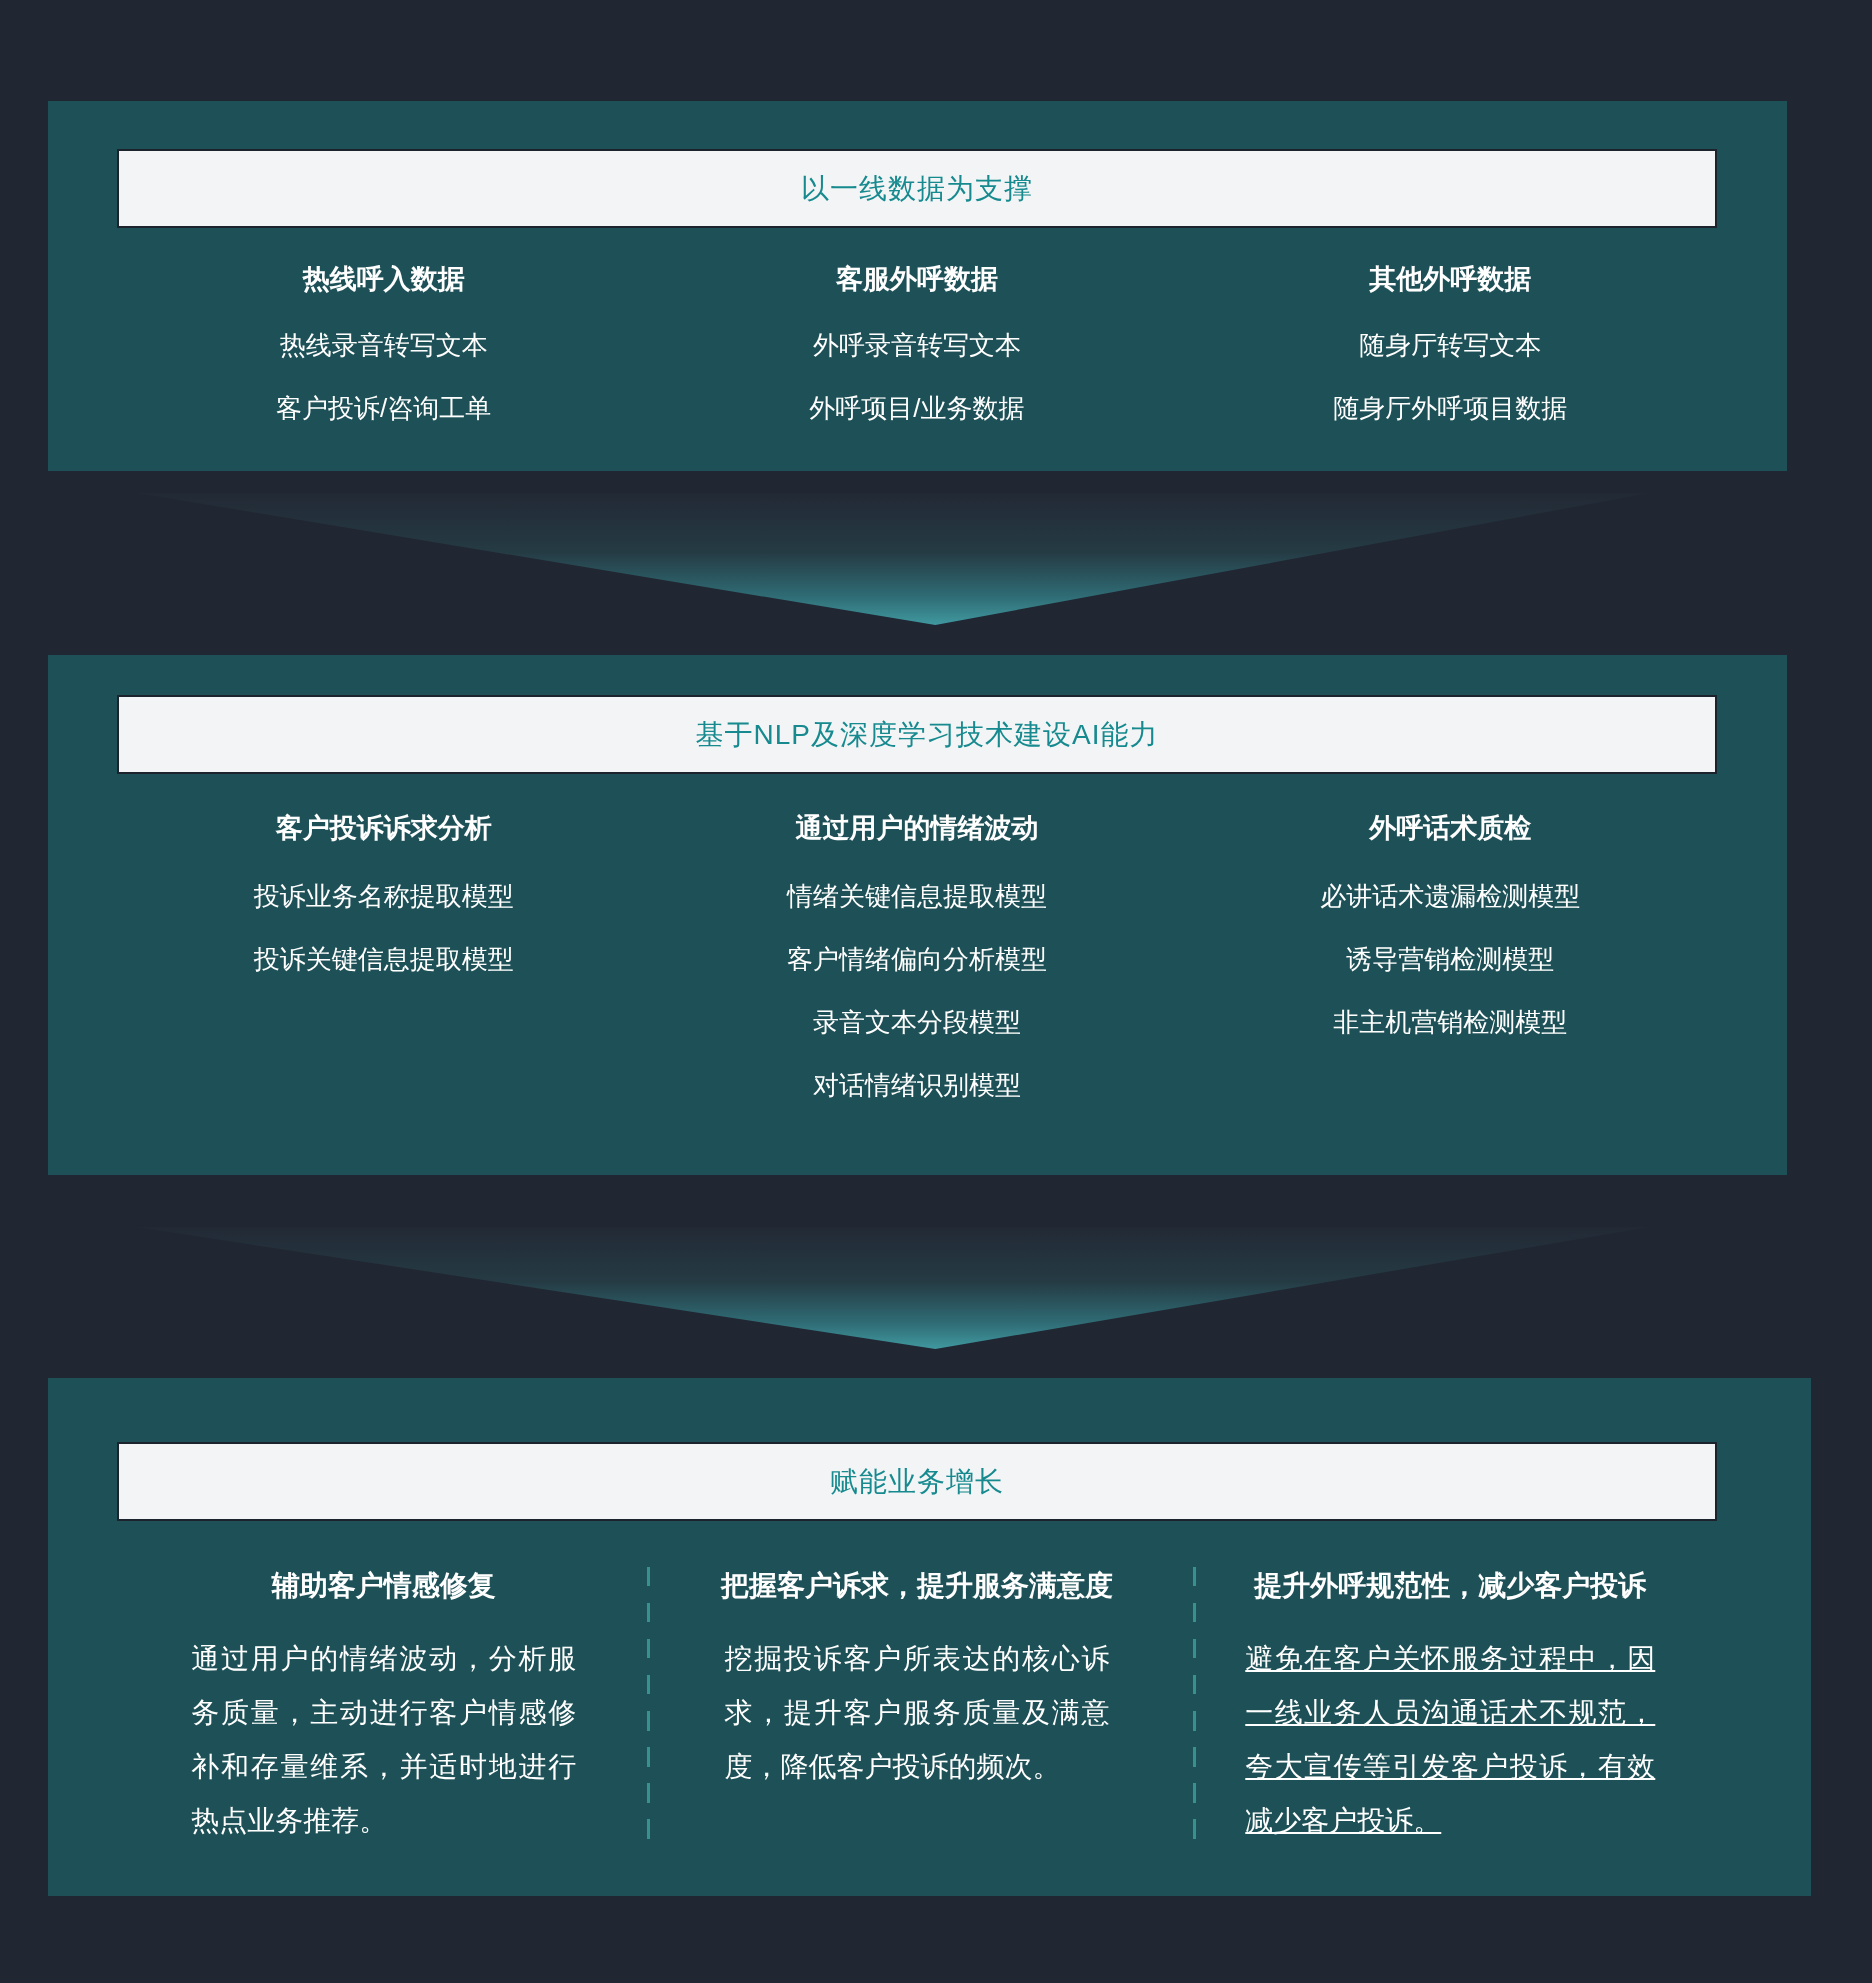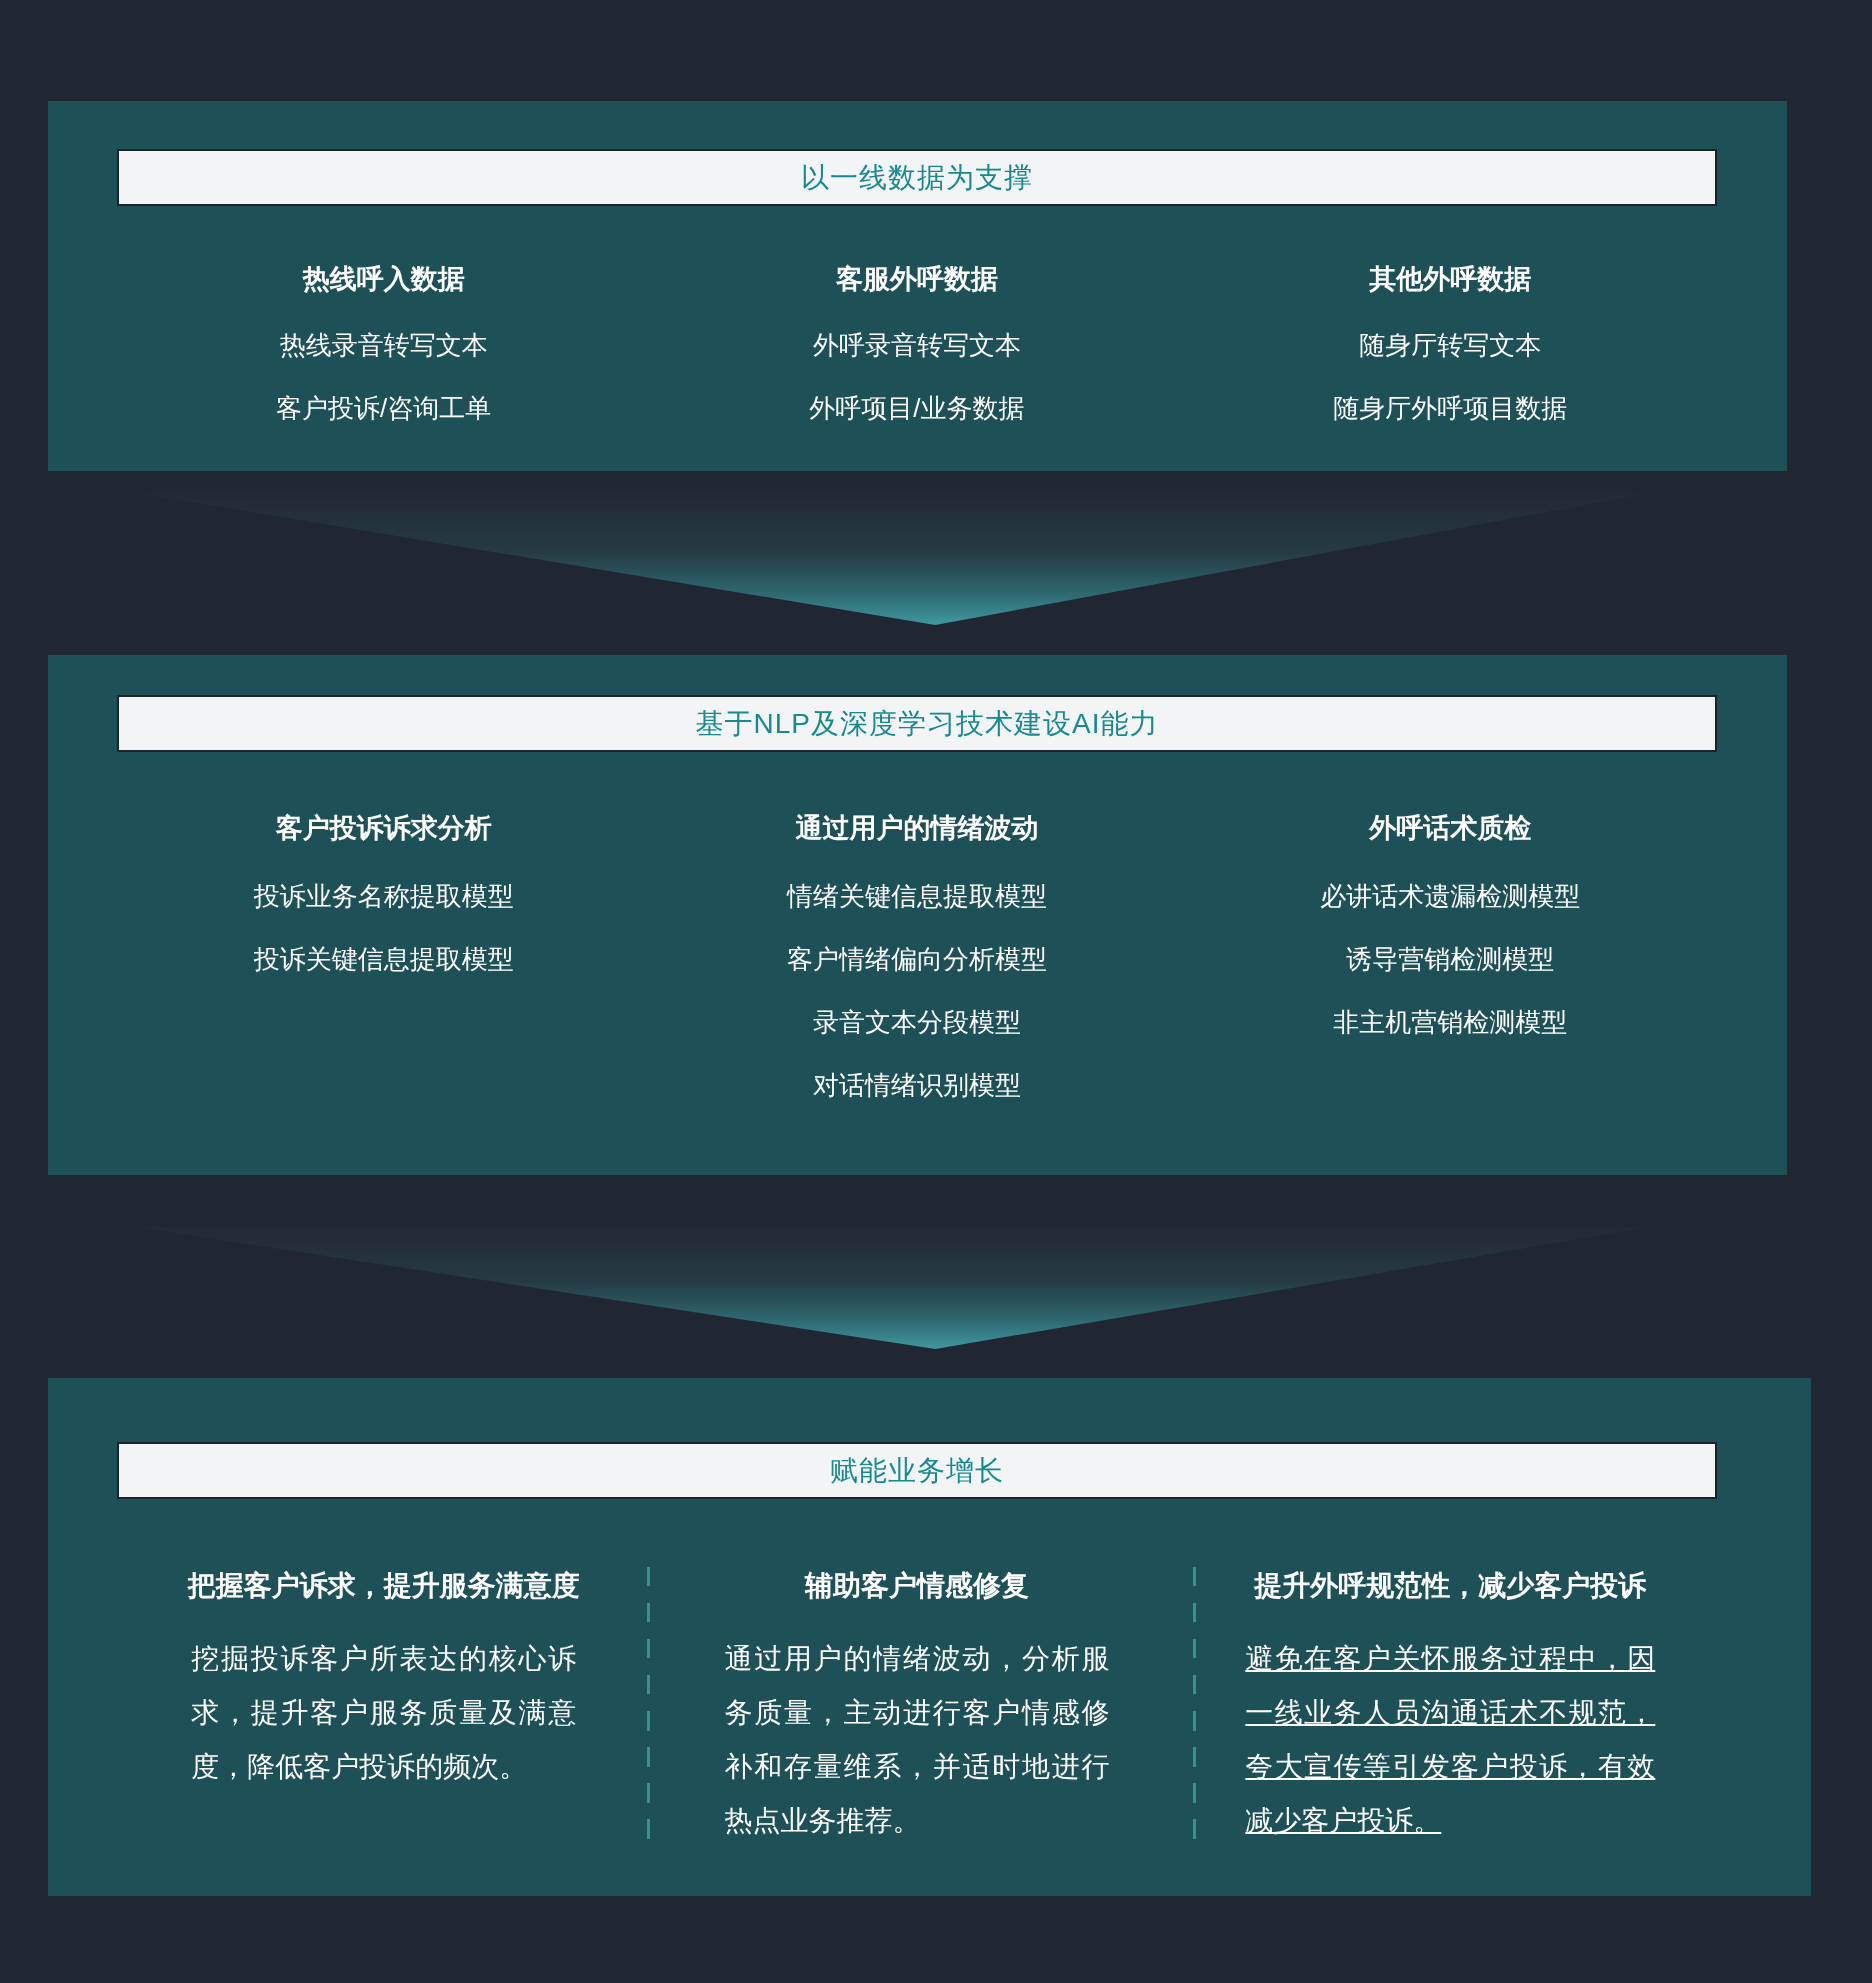--- a/index.html
+++ b/index.html
@@ -24,21 +24,21 @@
   .panel{
     position:absolute;
     left:48px;width:1739px;
     background:var(--panel);
   }
   .p1{top:101px;height:370px;}
   .p2{top:655px;height:520px;}
   .p3{top:1378px;height:518px;padding-left:24px;}
   .bar{
     position:absolute;
-    left:69px;width:1600px;height:57px;
+    left:69px;width:1600px;height:79px;
     box-sizing:border-box;
     background:var(--bar-bg);
     border:2px solid var(--bar-border);
     display:flex;align-items:center;justify-content:center;
   }
   .p1 .bar{top:48px;}
   .p2 .bar{top:40px;padding-left:20px;}
   .p3 .bar{top:64px;}
   .bar-title{
     font-size:28px;
@@ -160,26 +160,26 @@
   <div class="arrow arrow-2"></div>
 
   <section class="panel p3">
     <div class="bar">
       <span class="bar-title">赋能业务增长</span>
     </div>
     <div class="divider divider-1"></div>
     <div class="divider divider-2"></div>
     <div class="cols">
       <div class="col">
+        <div class="benefit-title">辅助客户情感修复</div>
+        <p class="benefit-body w395">通过用户的情绪波动，分析服务质量，主动进行客户情感修补和存量维系，并适时地进行热点业务推荐。</p>
+      </div>
+      <div class="col">
         <div class="benefit-title">把握客户诉求，提升服务满意度</div>
         <p class="benefit-body w395">挖掘投诉客户所表达的核心诉求，提升客户服务质量及满意度，降低客户投诉的频次。</p>
-      </div>
-      <div class="col">
-        <div class="benefit-title">辅助客户情感修复</div>
-        <p class="benefit-body w395">通过用户的情绪波动，分析服务质量，主动进行客户情感修补和存量维系，并适时地进行热点业务推荐。</p>
       </div>
       <div class="col">
         <div class="benefit-title">提升外呼规范性，减少客户投诉</div>
         <p class="benefit-body w420">避免在客户关怀服务过程中，因一线业务人员沟通话术不规范，夸大宣传等引发客户投诉，有效减少客户投诉。</p>
       </div>
     </div>
   </section>
 
 </div>
 

